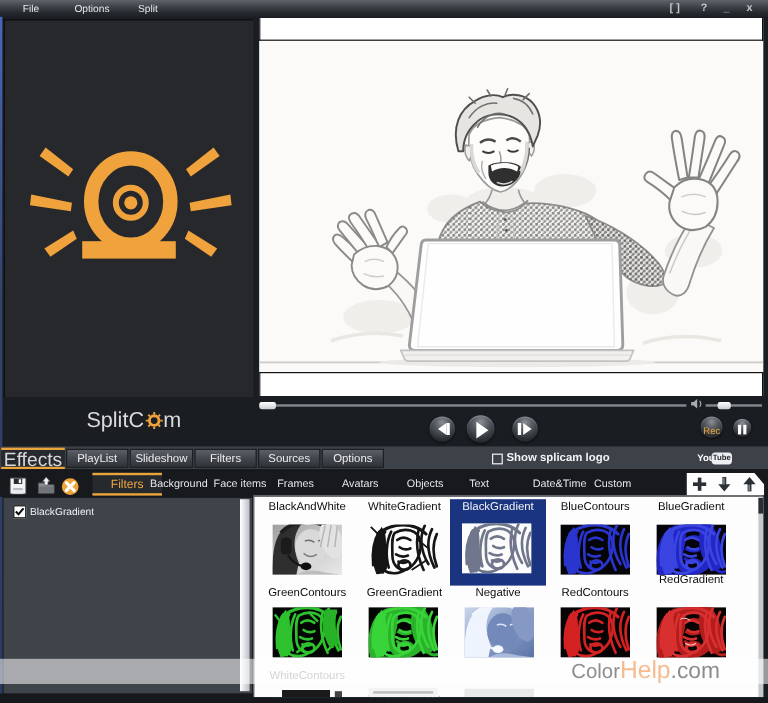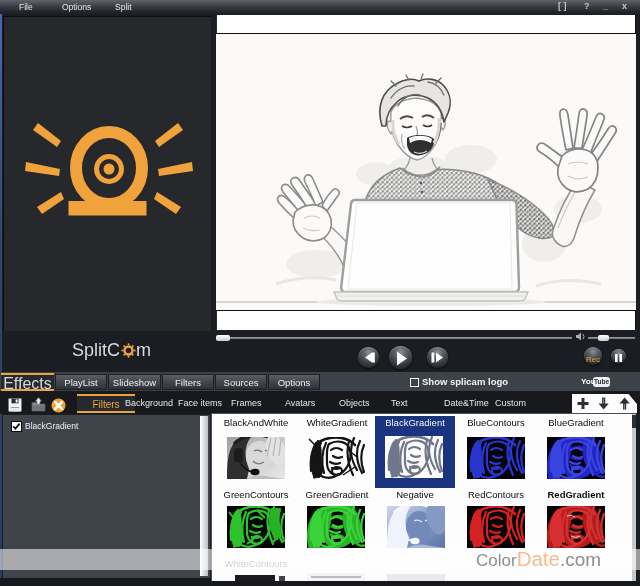--- a/index.html
+++ b/index.html
@@ -309,21 +309,21 @@
 <div class="abs flabel" style="left:216px;top:417px;">BlackAndWhite</div>
 <div class="abs flabel" style="left:297px;top:417px;">WhiteGradient</div>
 <div class="abs flabel" style="left:375px;top:417px;color:#f2f4f6;">BlackGradient</div>
 <div class="abs flabel" style="left:456px;top:417px;">BlueContours</div>
 <div class="abs flabel" style="left:536px;top:417px;">BlueGradient</div>
 
 <div class="abs flabel" style="left:216px;top:489px;">GreenContours</div>
 <div class="abs flabel" style="left:297px;top:489px;">GreenGradient</div>
 <div class="abs flabel" style="left:375px;top:489px;">Negative</div>
 <div class="abs flabel" style="left:456px;top:489px;">RedContours</div>
-<div class="abs flabel" style="left:536px;top:489px;font-weight:bold;">RedGradient</div>
+<div class="abs flabel" style="left:536px;top:478px;">RedGradient</div>
 
 <div class="abs flabel" style="left:216px;top:558px;color:#9aa0a5;">WhiteContours</div>
 <div class="abs flabel" style="left:297px;top:578px;color:#9aa0a5;">WhiteGradient</div>
 
 <svg width="0" height="0" style="position:absolute;">
   <defs>
     <g id="motifC" fill="none" stroke="currentColor" stroke-width="2.2" stroke-linecap="round">
       <path d="M7,41 C2,28 3,13 11,3 C16,9 13,19 15,29 C17,36 14,41 7,41 Z" fill="currentColor" stroke-width="1"></path>
       <path d="M12,40 C8,30 8,16 14,6 M4,34 C3,24 4,14 9,6 M17,36 C14,26 15,14 19,6"></path>
       <path d="M22,7 C31,2 41,5 43,13 C45,22 41,32 33,37 C26,40 20,34 20,26 C20,17 19,11 22,7 Z"></path>
@@ -430,15 +430,15 @@
 
 <div class="abs" style="left:227px;top:573px;width:58px;height:8px;background:#fdfdfd;">
   <div style="position:absolute;left:8px;top:2px;width:40px;height:6px;background:#1a1a1a;"></div>
   <div style="position:absolute;left:52px;top:3px;width:6px;height:5px;background:#444;"></div>
 </div>
 <div class="abs" style="left:307px;top:573px;width:58px;height:8px;background:#f4f4f4;">
   <div style="position:absolute;left:4px;top:3px;width:50px;height:2px;background:#bbb;"></div>
 </div>
 <div class="abs" style="left:387px;top:574px;width:58px;height:7px;background:#e9e9e9;"></div>
 <div class="abs" id="wmband"></div>
-<div class="abs" id="wmtext">Color<span class="mango mg">Date</span><span class="cm">.com</span></div>
+<div class="abs" id="wmtext">Color<span class="mango mg">Help</span><span class="cm">.com</span></div>
 <div class="abs" id="bottombar"></div>
 <div class="abs" id="bottombar2"></div>
 
 </body></html>

